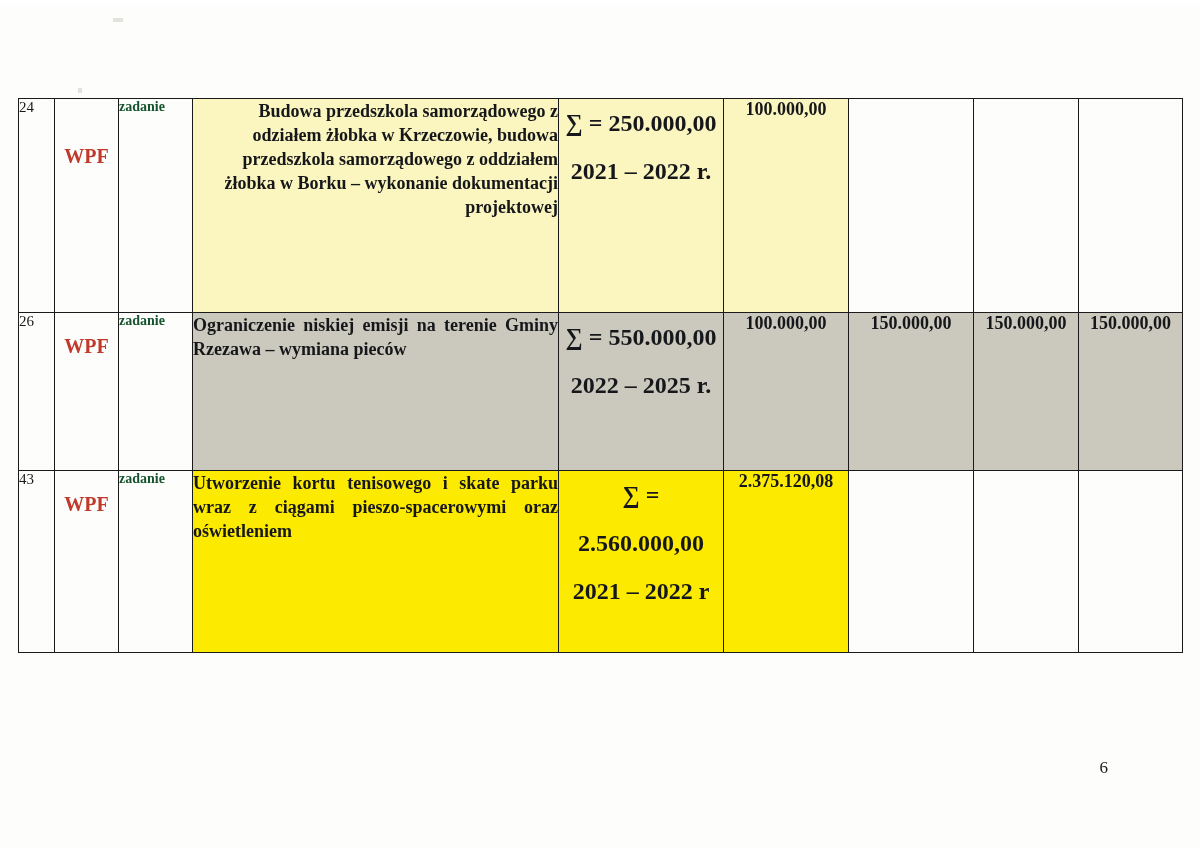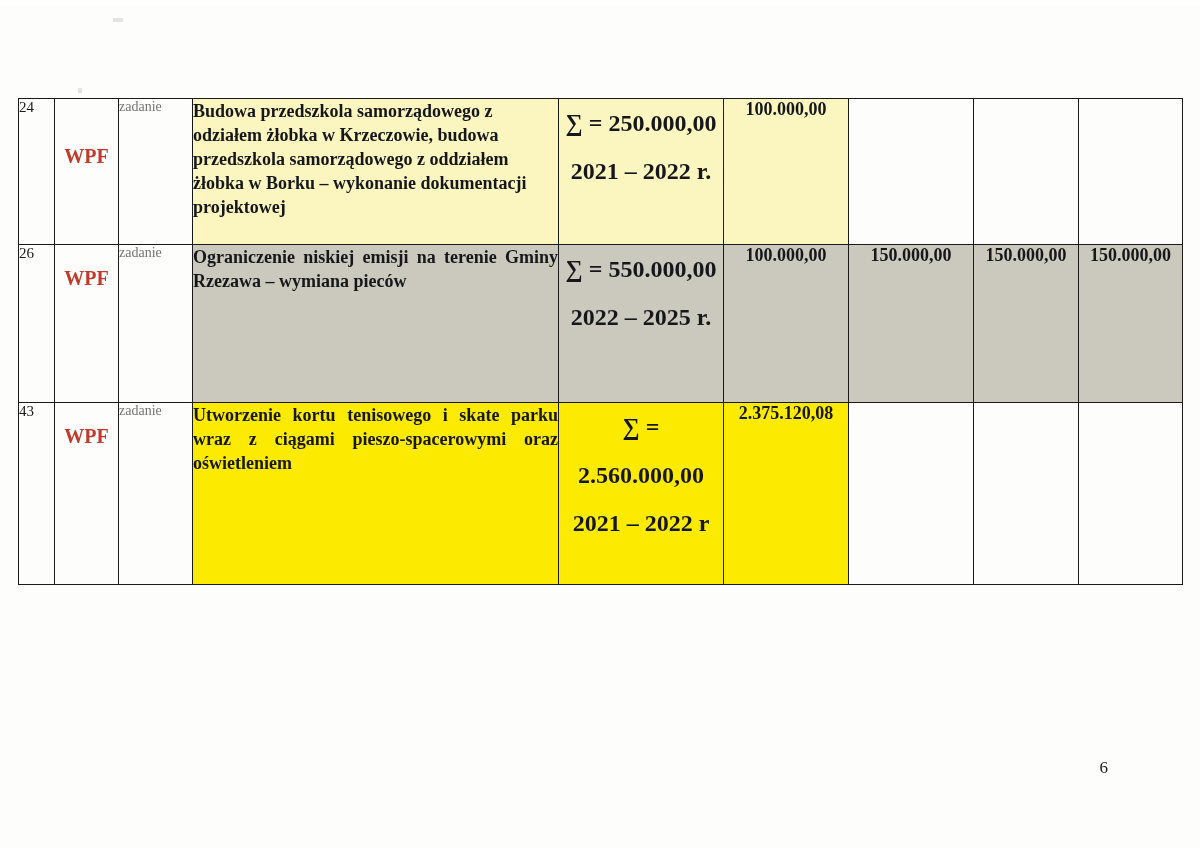--- a/index.html
+++ b/index.html
@@ -79,21 +79,22 @@
     font-family: "Liberation Serif", serif;
   }
   .wpf-inner { padding-top: 46px; }
   .wpf-inner.r2 { padding-top: 20px; }
   .wpf-inner.r3 { padding-top: 22px; }
   .wpf-inner.r4 { padding-top: 22px; }
 
   .cell-kind {
     font-size: 14px;
     padding: 5px 0 0 6px;
-    color: #737373;
+    color: #14532d;
+    font-weight: bold;
   }
 
   .cell-name {
     font-size: 18px;
     font-weight: bold;
     line-height: 1.34;
     padding: 8px 10px 8px 11px;
     color: #16171a;
   }
   .cell-name.justify { text-align: justify; text-align-last: left; }
@@ -114,28 +115,28 @@
     text-align: center;
     padding: 8px 6px;
     color: #16171a;
   }
 
   
   .pad-t-28 { padding-top: 28px; }
   .pad-t-12 { padding-top: 12px; }
   .pad-t-58 { padding-top: 58px; }
   .pad-t-62 { padding-top: 62px; }
-  .pad-t-20 { padding-top: 20px; }
+  .pad-t-20 { padding-top: 20px; text-align: right; }
 
   .row1 td.fill { background: #fbf6c0; }
   .row2 td.fill { background: #b9cfe4; }
   .row3 td.fill { background: #cbc9bd; }
   .row4 td.fill { background: #fcea00; }
 
-  .h-row1 { height: 146px; }
+  .h-row1 { height: 214px; }
   .h-row2 { height: 110px; }
   .h-row3 { height: 158px; margin-left: 48px; }
   .h-row4 { height: 182px; }
 
   .page-number {
     position: absolute;
     right: 92px;
     top: 758px;
     font-size: 17px;
     color: #1a1a1a;

